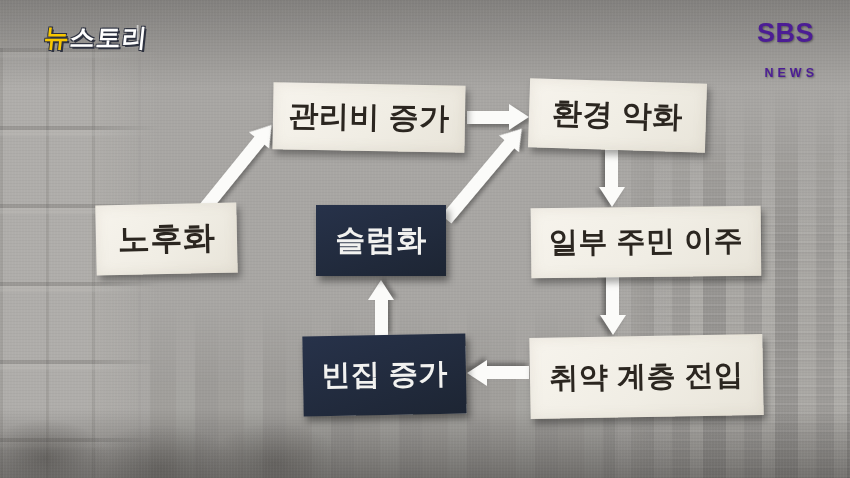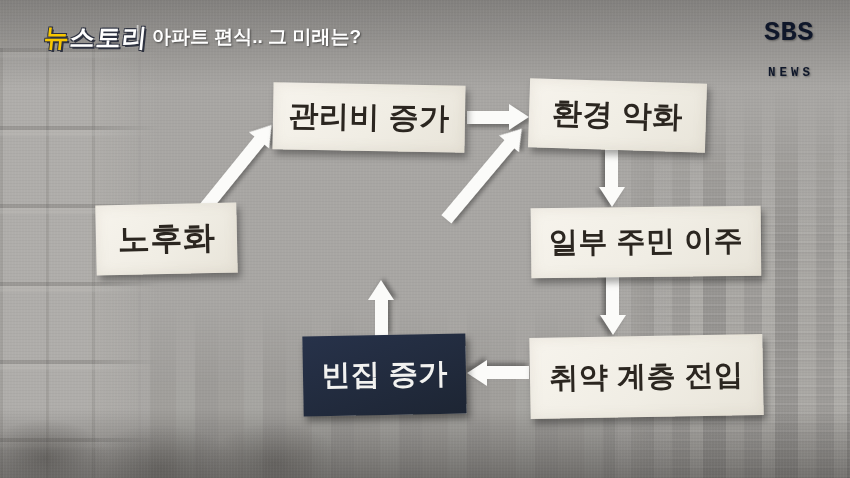--- a/index.html
+++ b/index.html
@@ -67,22 +67,22 @@
     font-size:25px; font-weight:bold; letter-spacing:1px;
     transform:skewX(-6deg);
     text-shadow:-1px -1px 0 #2e3240, 1px -1px 0 #2e3240, -1px 1px 0 #2e3240, 2px 2px 0 #2e3240;
   }
   .logo .p1 { color:#f7c600; }
   .logo .p2 { color:#ffffff; }
   .hdr-sep { position:absolute; left:135px; top:22px; color:rgba(240,240,240,0.65);
     font-size:20px; font-weight:normal; }
   .hdr-title { position:absolute; left:152px; top:24px; color:#ffffff;
     font-size:19px; font-weight:bold; text-shadow:1px 1px 2px rgba(0,0,0,0.5); }
-  .sbs { position:absolute; right:36px; top:20px; text-align:center; color:#0f172a;
-    text-shadow:1px 1px 2px rgba(0,0,0,0.35); line-height:1;font-family:Liberation Mono, monospace; }
+  .sbs { position:absolute; right:36px; top:20px; text-align:right; color:#4c1d95;
+    text-shadow:1px 1px 2px rgba(0,0,0,0.35); line-height:1; }
   .sbs .name { font-size:27px; font-weight:bold; letter-spacing:0.5px; }
   .sbs .sub  { font-size:12.5px; font-weight:bold; letter-spacing:4px; margin-top:20px; margin-right:-4px; }
 
   
   .node {
     position:absolute; z-index:3; display:flex; align-items:center; justify-content:center;
     white-space:nowrap; font-weight:bold; letter-spacing:0.5px;
   }
   .node.paper {
     background:linear-gradient(135deg, #f7f4ed 0%, #f0ede4 55%, #e8e4d9 100%);
@@ -119,21 +119,20 @@
   <div class="bg-layer bg-trees"></div>
   <div class="bg-layer bg-top-shade"></div>
   <div class="bg-layer bg-bottom-shade"></div>
   <div class="bg-layer grain"></div>
 
   <div class="header">
     <div class="logo">
       <span class="p1">뉴</span><span class="p2">스토리</span>
     </div>
     <div class="hdr-sep">|</div>
-    <div class="hdr-title">아파트 편식.. 그 미래는?</div>
     <div class="sbs">
       <div class="name">SBS</div>
       <div class="sub">NEWS</div>
     </div>
   </div>
 
   <div class="arrow" style="left:193px; top:209px; width:125px; transform:rotate(-51deg);">
       <div class="shaft"></div>
       <div class="head"></div>
     </div>
@@ -173,20 +172,23 @@
   </div>
 
   <div class="node paper" style="left:273px; top:84px;  width:192px; height:67px; font-size:30px; transform:rotate(1deg);">
     <span>관리비 증가</span>
   </div>
 
   <div class="node paper" style="left:529px; top:81px;  width:177px; height:69px; font-size:30px; transform:rotate(1.8deg);">
     <span>환경 악화</span>
   </div>
 
+  <div class="node dark" style="left:316px; top:205px; width:130px; height:71px; font-size:30px;">
+    <span>슬럼화</span>
+  </div>
 
   <div class="node paper" style="left:531px; top:207px; width:230px; height:70px; font-size:29px; transform:rotate(-0.6deg);">
     <span>일부 주민 이주</span>
   </div>
 
   <div class="node dark" style="left:303px; top:335px; width:163px; height:80px; font-size:29px; transform:rotate(-1deg);">
     <span>빈집 증가</span>
   </div>
 
   <div class="node paper" style="left:530px; top:336px; width:233px; height:81px; font-size:29px; transform:rotate(-1deg);">

